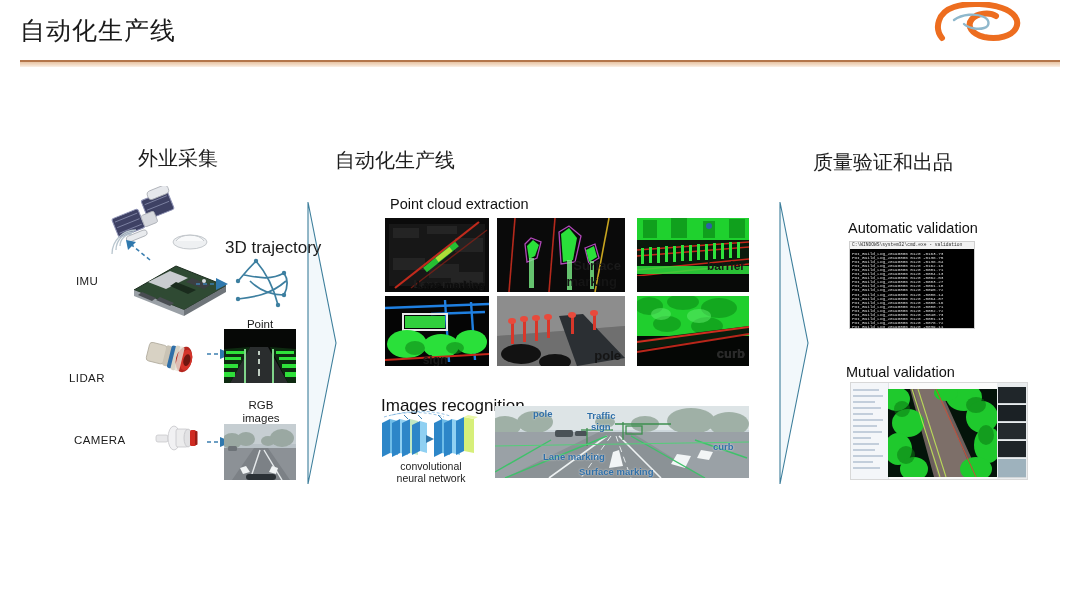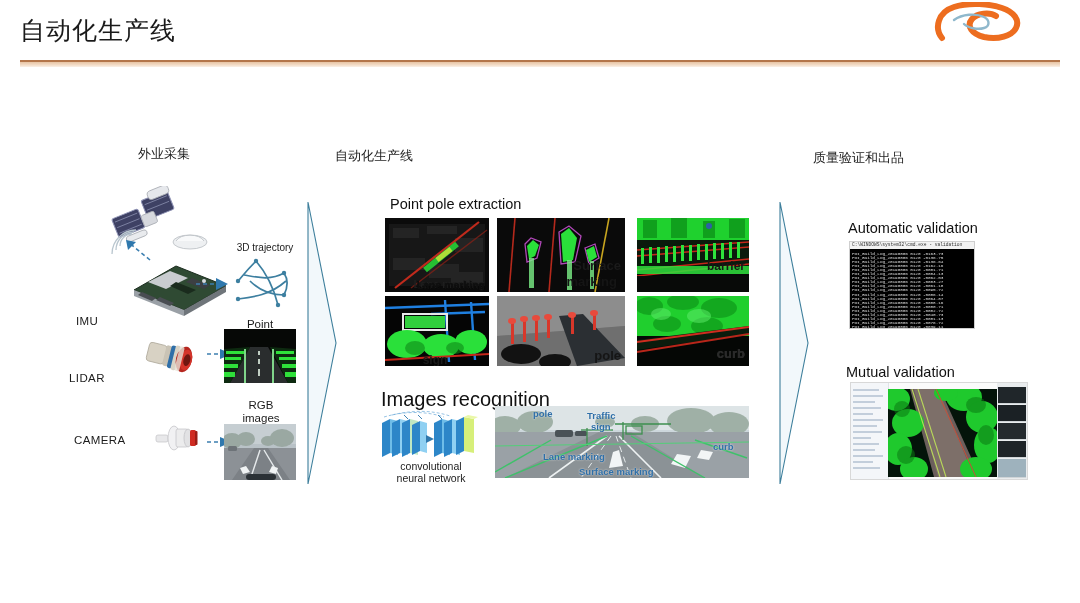--- a/index.html
+++ b/index.html
@@ -26,33 +26,33 @@
   }
   .logo { position:absolute; right:6px; top:2px; width:190px; height:58px; }
   .logo-text {
     position:absolute; left:0; bottom:2px; width:190px; text-align:center;
     font-size:19px; font-weight:bold; color:#ed6d1f; letter-spacing:-.2px;
   }
   .logo-mark { position:absolute; left:48px; top:0px; }
 
   
   .sec-head {
-    position:absolute; font-size:13px; color:#1d1d1d; white-space:nowrap;
+    position:absolute; font-size:20px; color:#1d1d1d; white-space:nowrap;
   }
 
   
   .chev { position:absolute; top:198px; width:34px; height:290px; }
 
   
   .row-label {
     position:absolute; font-size:11.5px; color:#1b1b1b; letter-spacing:.4px;
     white-space:nowrap;
   }
   .cap {
-    position:absolute; font-size:10px; color:#1b1b1b; text-align:center;
+    position:absolute; font-size:17px; color:#1b1b1b; text-align:center;
     line-height:13px; white-space:nowrap;
   }
   .cap2 { position:absolute; font-size:11.5px; color:#1b1b1b; text-align:center; line-height:13px; }
 
   
   .dev { position:absolute; }
 
   
   .thumb { position:absolute; overflow:hidden; background:#111; }
   .thumb .tl {
@@ -62,21 +62,21 @@
   }
 
   
   .pc-dark { background:#0a0a0a; }
 
   
   .mid-head {
     position:absolute; font-size:14.5px; color:#111; font-weight:normal;
     white-space:nowrap;
   }
-  .mid-head.big { font-size:20px; }
+  .mid-head.big { font-size:17px;margin-top:8px; }
 
   
   .cnn { position:absolute; }
   .cnn-cap {
     position:absolute; font-size:10.5px; color:#1b1b1b; text-align:center;
     line-height:12px; white-space:nowrap;
   }
 
   
   .annot { position:absolute; overflow:hidden; }
@@ -230,21 +230,21 @@
         <circle cx="30" cy="6" r="2.2"></circle>
           <circle cx="12" cy="26" r="2.2"></circle>
         <circle cx="52" cy="50" r="2.2"></circle>
           <circle cx="58" cy="18" r="2.2"></circle>
         <circle cx="12" cy="44" r="2.2"></circle>
           <circle cx="58" cy="40" r="2.2"></circle>
       </g>
     </svg>
   </div>
 
-  <div class="row-label" style="left:76px;top:275px;margin-top:40px;">IMU</div>
+  <div class="row-label" style="left:76px;top:275px;">IMU</div>
 
   <div class="row-label" style="left:69px;top:360px;margin-top:12px;">LIDAR</div>
   <div class="dev" style="left:143px;top:336px;">
     <svg width="62" height="44" viewBox="0 0 62 44">
       <g transform="rotate(14 31 22)">
         <rect x="4" y="12" width="18" height="19" rx="3" fill="#d8d2c4" stroke="#b0aa9c" stroke-width=".8"></rect>
         <rect x="21" y="11" width="6" height="21" rx="2" fill="#c9c3b5"></rect>
         <rect x="26" y="10" width="5" height="23" rx="2" fill="#2f6fa8"></rect>
         <rect x="30" y="9" width="5" height="25" rx="2" fill="#d9d3c5"></rect>
         <ellipse cx="41" cy="21" rx="8" ry="13" fill="#b6271f"></ellipse>
@@ -331,21 +331,21 @@
       </g>
       <g fill="#f0f3f4">
         <polygon points="16,44 22,42 26,48 19,50"></polygon>
         <polygon points="48,42 54,44 52,50 45,48"></polygon>
       </g>
       <rect x="22" y="50" width="30" height="6" rx="3" fill="#2b3136"></rect>
       <rect x="4" y="22" width="9" height="5" rx="1.5" fill="#6d7378"></rect>
     </svg>
   </div>
 
-  <div class="mid-head" style="left:390px;top:196px;">Point pole extraction</div>
+  <div class="mid-head" style="left:390px;top:196px;">Point cloud extraction</div>
 
   <div class="thumb" style="left:385px;top:218px;width:104px;height:74px;">
     <svg width="104" height="74" viewBox="0 0 104 74">
       <rect width="104" height="74" fill="#0b0b0b"></rect>
       <g fill="#171717">
         <rect x="4" y="6" width="96" height="62"></rect>
       </g>
       <g fill="#242424">
         <rect x="8" y="10" width="26" height="10"></rect>
           <rect x="42" y="8" width="30" height="8"></rect>

